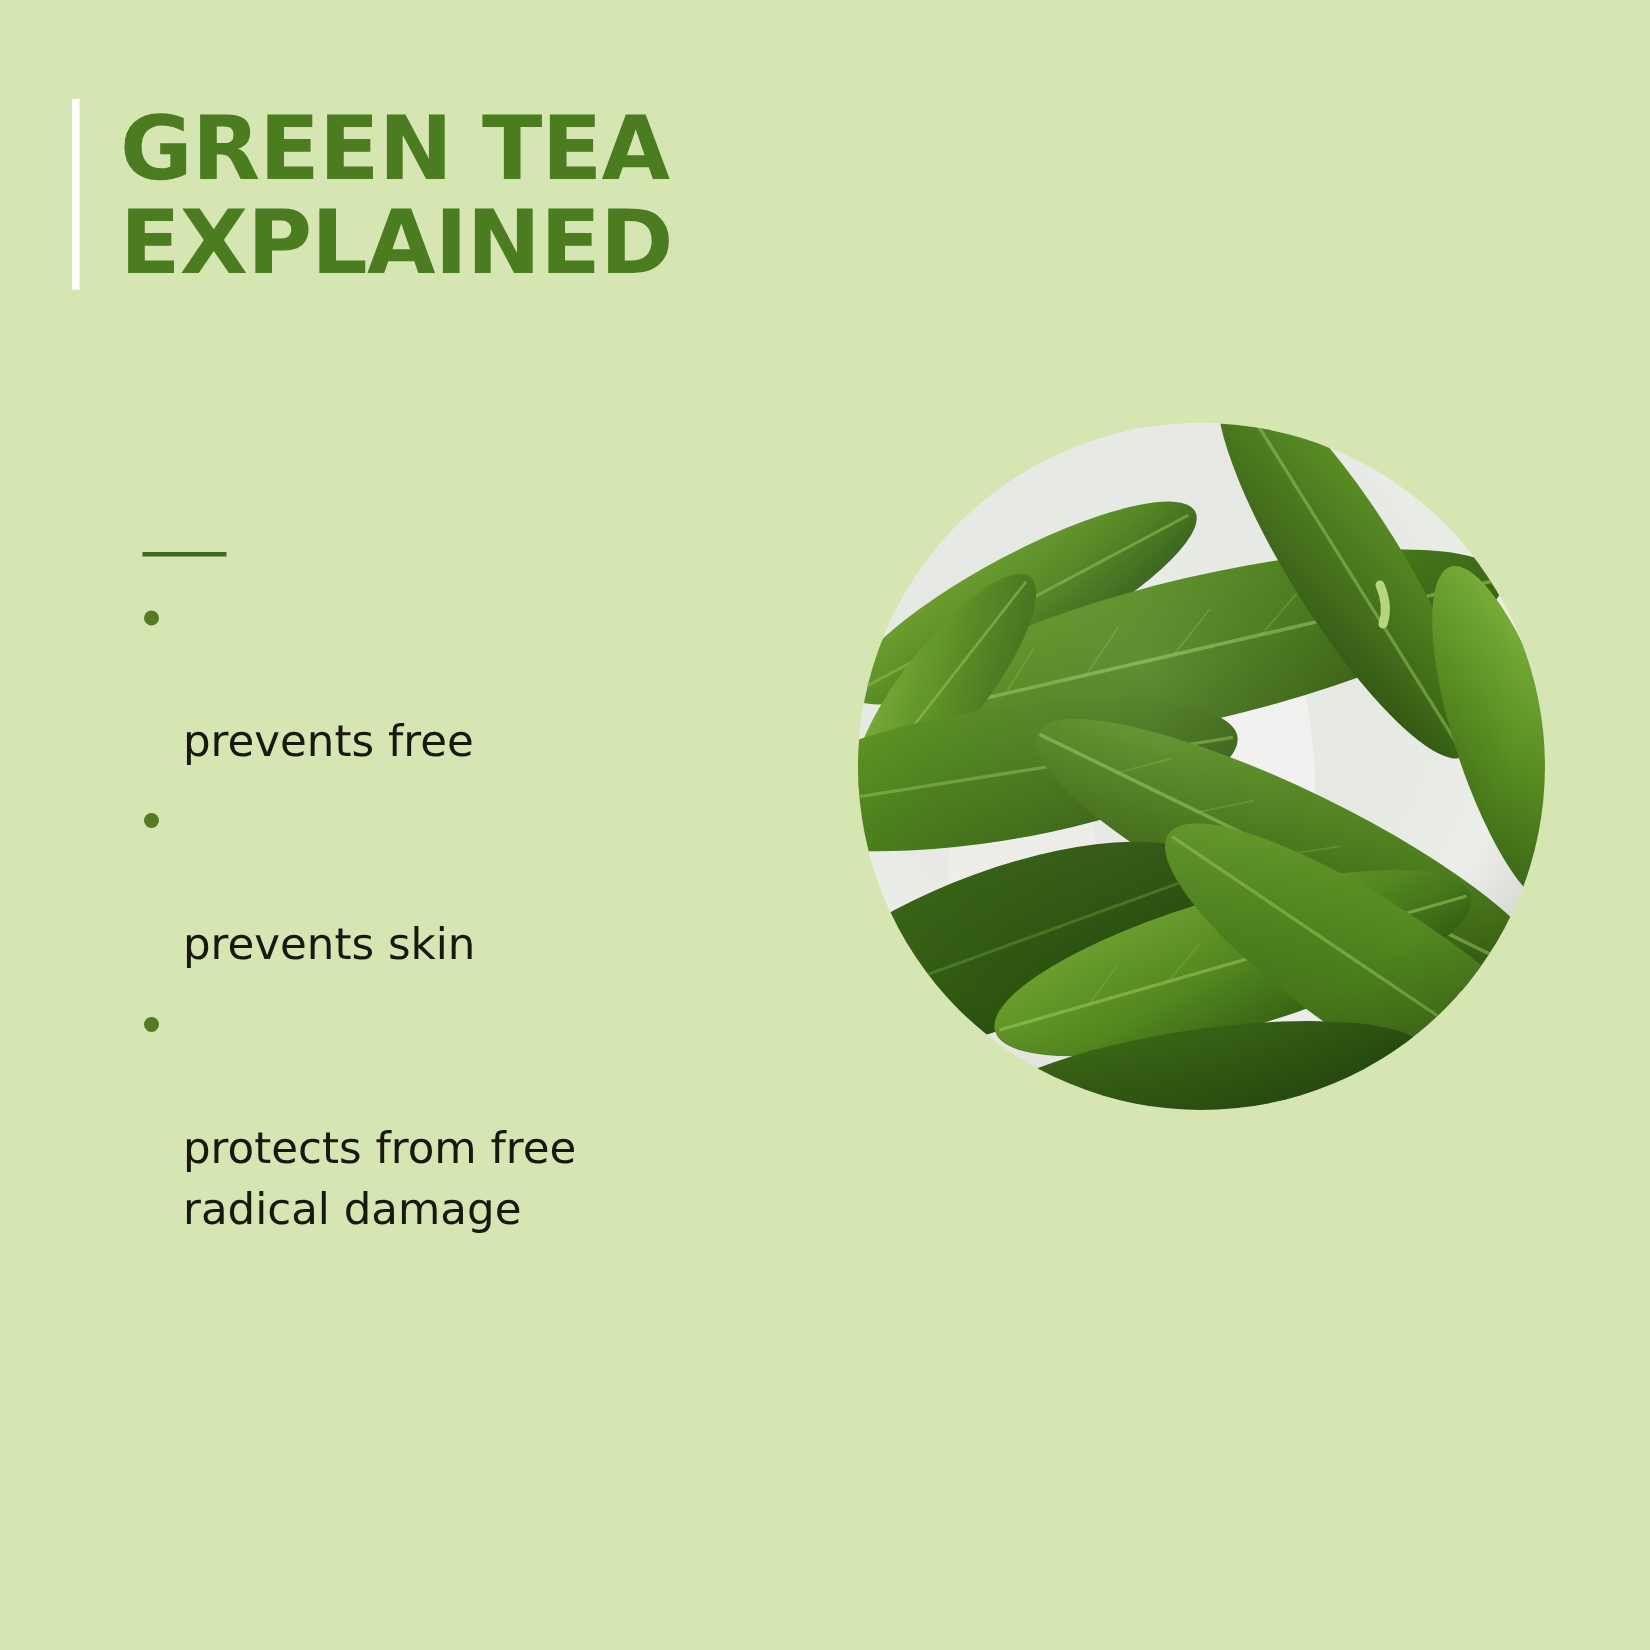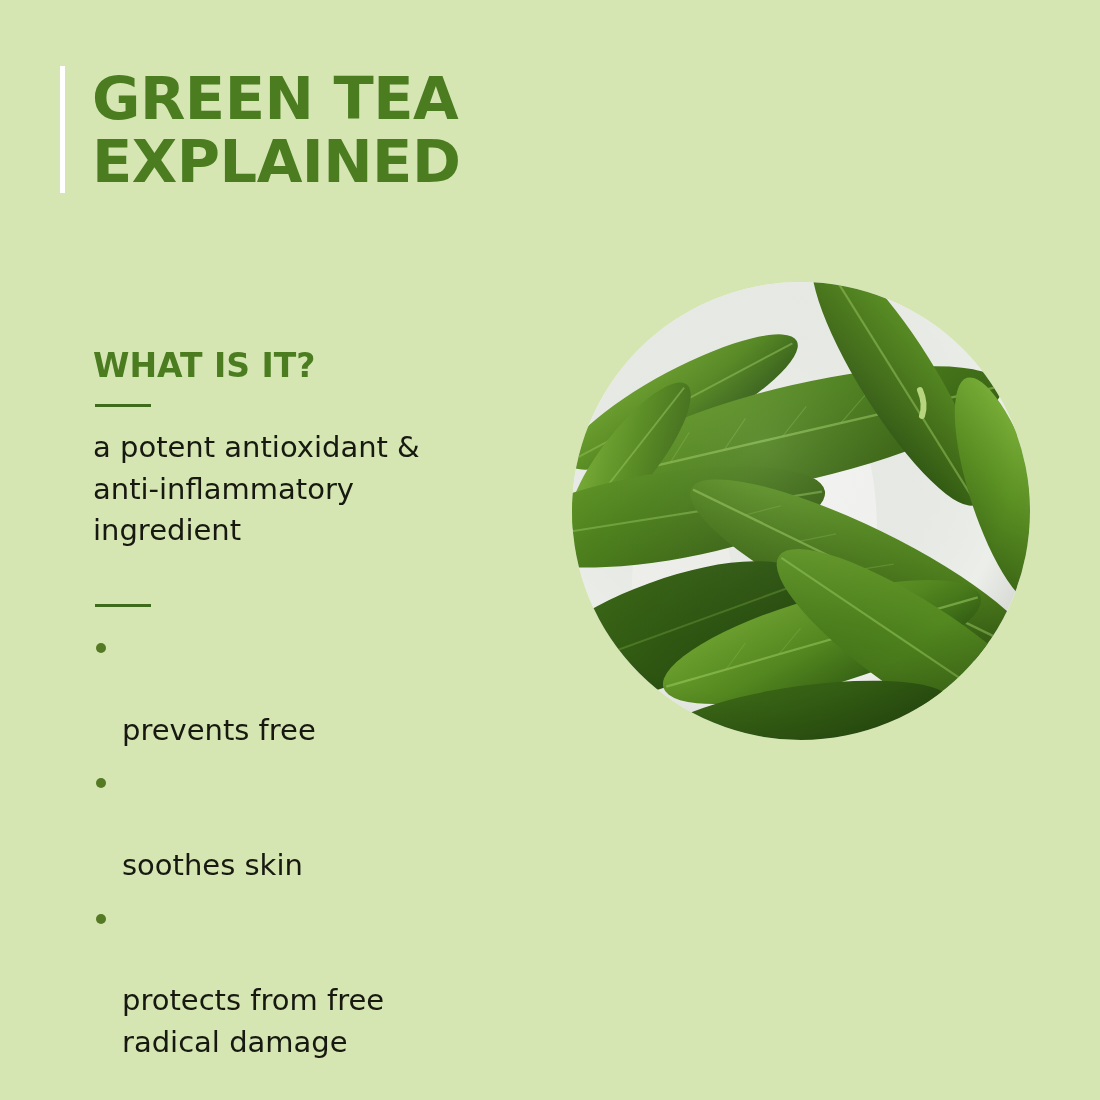--- a/index.html
+++ b/index.html
@@ -11,21 +11,21 @@
     height: 1100px;
     background: #d5e6b3;
     font-family: "DejaVu Sans", sans-serif;
     overflow: hidden;
     position: relative;
   }
 
   
   .title-block {
     position: absolute;
-    left: 60px;
+    left: 48px;
     top: 66px;
     display: flex;
     align-items: stretch;
   }
   .title-bar {
     width: 5px;
     background: #ffffff;
     margin-right: 27px;
     flex: 0 0 auto;
   }
@@ -122,38 +122,31 @@
 <body>
 
 <div class="title-block">
   <div class="title-bar"></div>
   <div class="title-text">GREEN TEA
 EXPLAINED</div>
 </div>
 
 <div class="content-col">
 
-  <div class="section">
-    <h2 class="section-heading">WHAT IS IT?</h2>
-    <div class="section-rule"></div>
-    <p class="section-body">a potent antioxidant &amp;
-anti-inflammatory
-ingredient</p>
-  </div>
 
   <div class="section">
     <div class="section-rule"></div>
     <ul class="bullet-list">
       <li class="bullet-item">
         <span class="bullet-dot"></span>
         <span>prevents free</span>
       </li>
       <li class="bullet-item">
         <span class="bullet-dot"></span>
-        <span>soothes skin</span>
+        <span>prevents skin</span>
       </li>
       <li class="bullet-item">
         <span class="bullet-dot"></span>
         <span>protects from free
 radical damage</span>
       </li>
     </ul>
   </div>
 
 </div>

